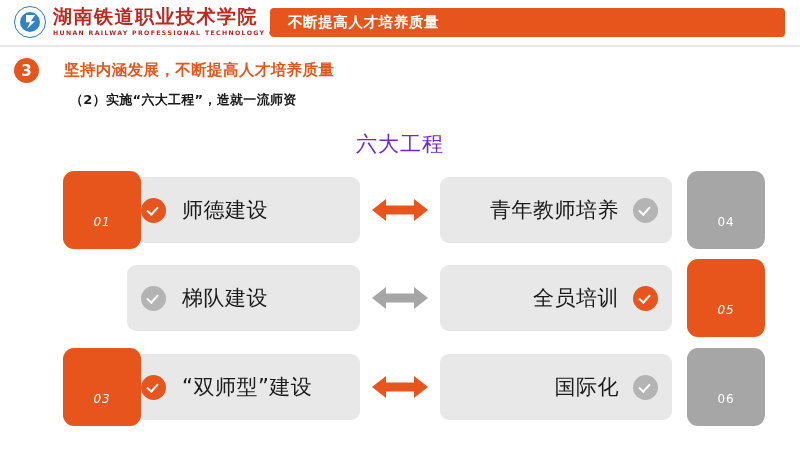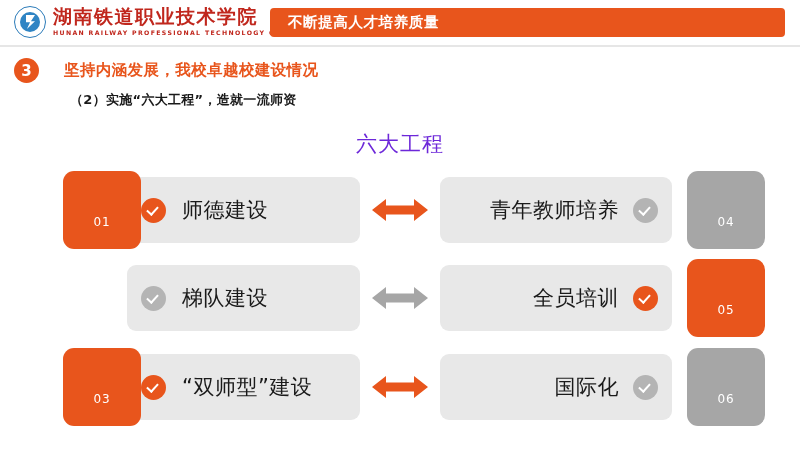--- a/index.html
+++ b/index.html
@@ -110,21 +110,21 @@
   .badge{
     position:absolute;top:0;width:78px;height:78px;
     border-radius:11px;
     display:flex;align-items:flex-end;justify-content:center;
     box-sizing:border-box;padding-bottom:20px;
     font-size:12px;letter-spacing:.8px;color:#ffffff;
     z-index:3;
   }
   .side.left .badge{left:0;}
   .side.right .badge{right:0;}
-  .badge.on{background:#e8551c;}
+  .badge.on{background:#e8551c;font-style:italic;}
   .badge.off{background:#a6a6a6;}
 
   .check{
     width:25px;height:25px;border-radius:50%;
     flex:0 0 auto;position:relative;
   }
   .check.on{background:#e8551c;}
   .check.off{background:#b4b4b4;}
   .check:after{
     content:"";position:absolute;
@@ -160,21 +160,21 @@
       <div class="logo-en">HUNAN RAILWAY PROFESSIONAL TECHNOLOGY COLLEGE</div>
     </div>
   </div>
   <div class="header-banner">
     <span>不断提高人才培养质量</span>
   </div>
 </div>
 <div class="header-rule"></div>
 
 <div class="sec-badge">3</div>
-<div class="sec-title">坚持内涵发展，我校卓越校建设情况</div>
+<div class="sec-title">坚持内涵发展，不断提高人才培养质量</div>
 <div class="sec-sub">（2）实施“六大工程”，造就一流师资</div>
 
 <div class="chart-title">六大工程</div>
 
 <div class="diagram">
 
   <div class="row" style="top:171px;">
     <div class="side left">
       <div class="badge on">01</div>
       <div class="pill">

